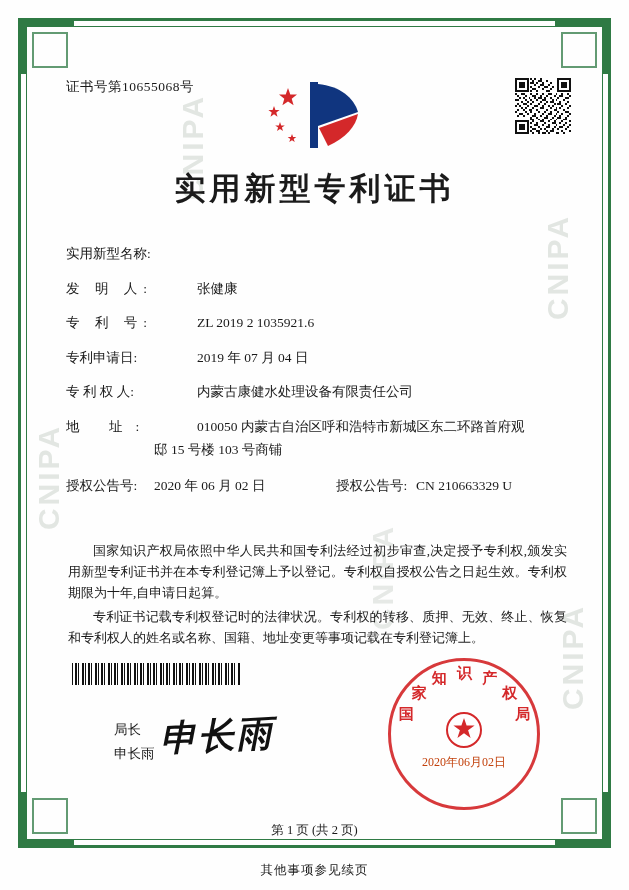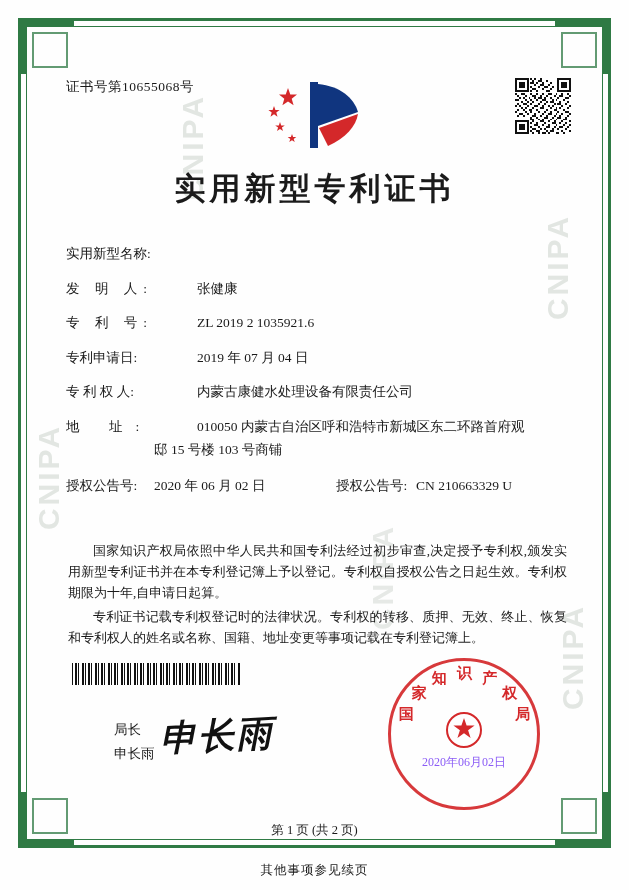--- a/index.html
+++ b/index.html
@@ -221,21 +221,21 @@
     border: 3px solid #d4282a;
     border-radius: 50%;
     box-sizing: border-box;
     opacity: .92;
   }
   .seal-date {
     position: absolute;
     left: 50%;
     top: 96px;
     transform: translateX(-50%);
-    color: #8b5cf6;
+    color: #c2410c;
     font-size: 12px;
     white-space: nowrap;
     font-family: "Liberation Serif", serif;
   }
   .seal-text-char {
     position: absolute;
     color: #d4282a;
     font-size: 15px;
     font-weight: bold;
     font-family: "Liberation Serif", serif;

